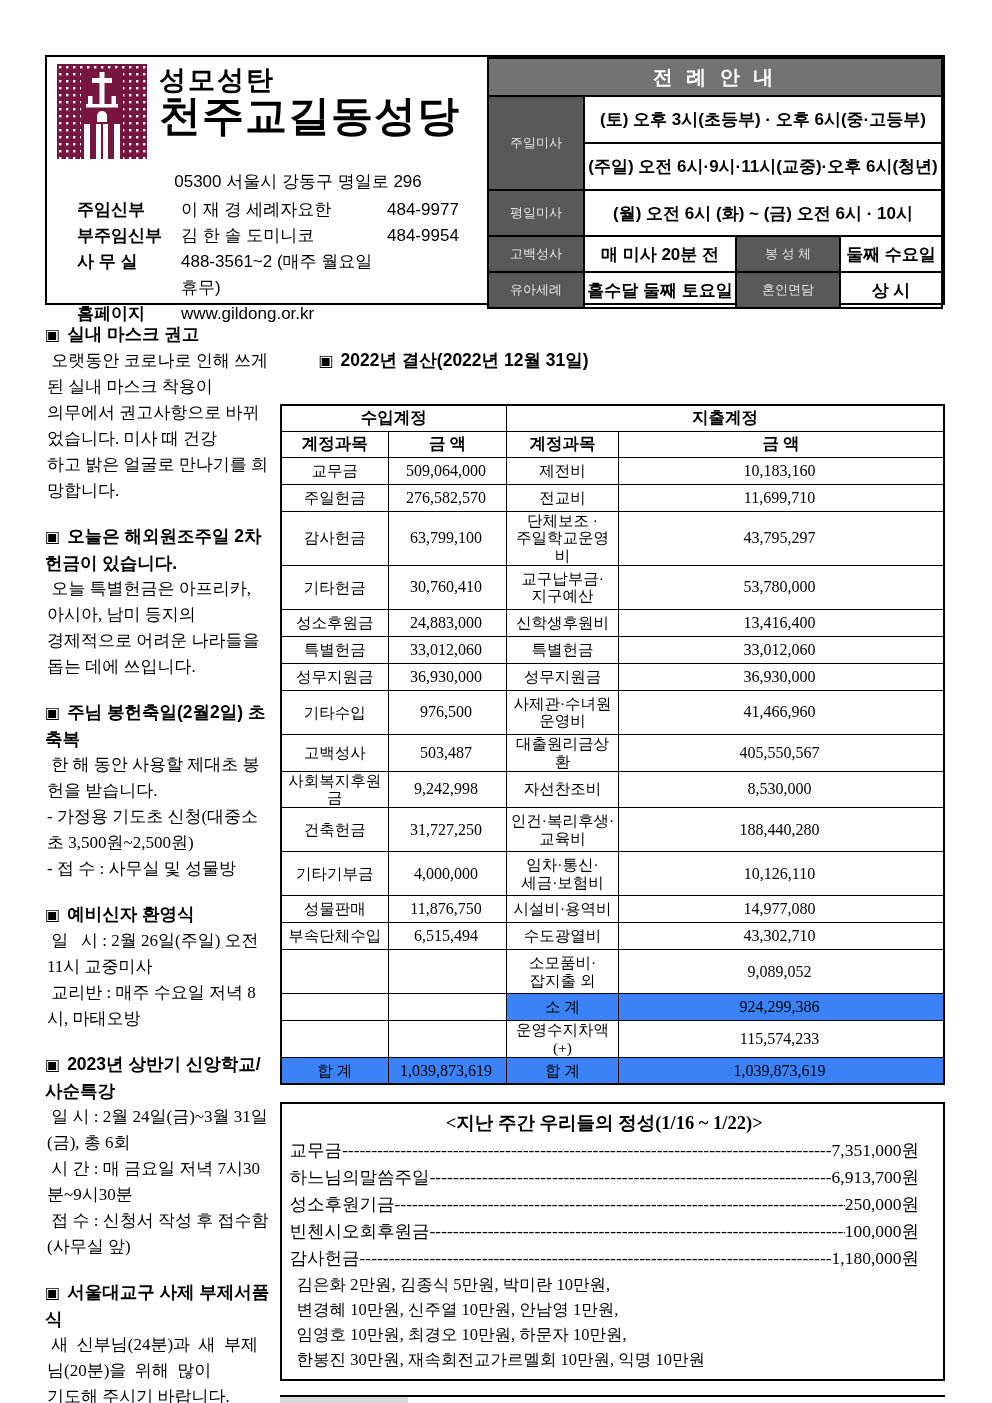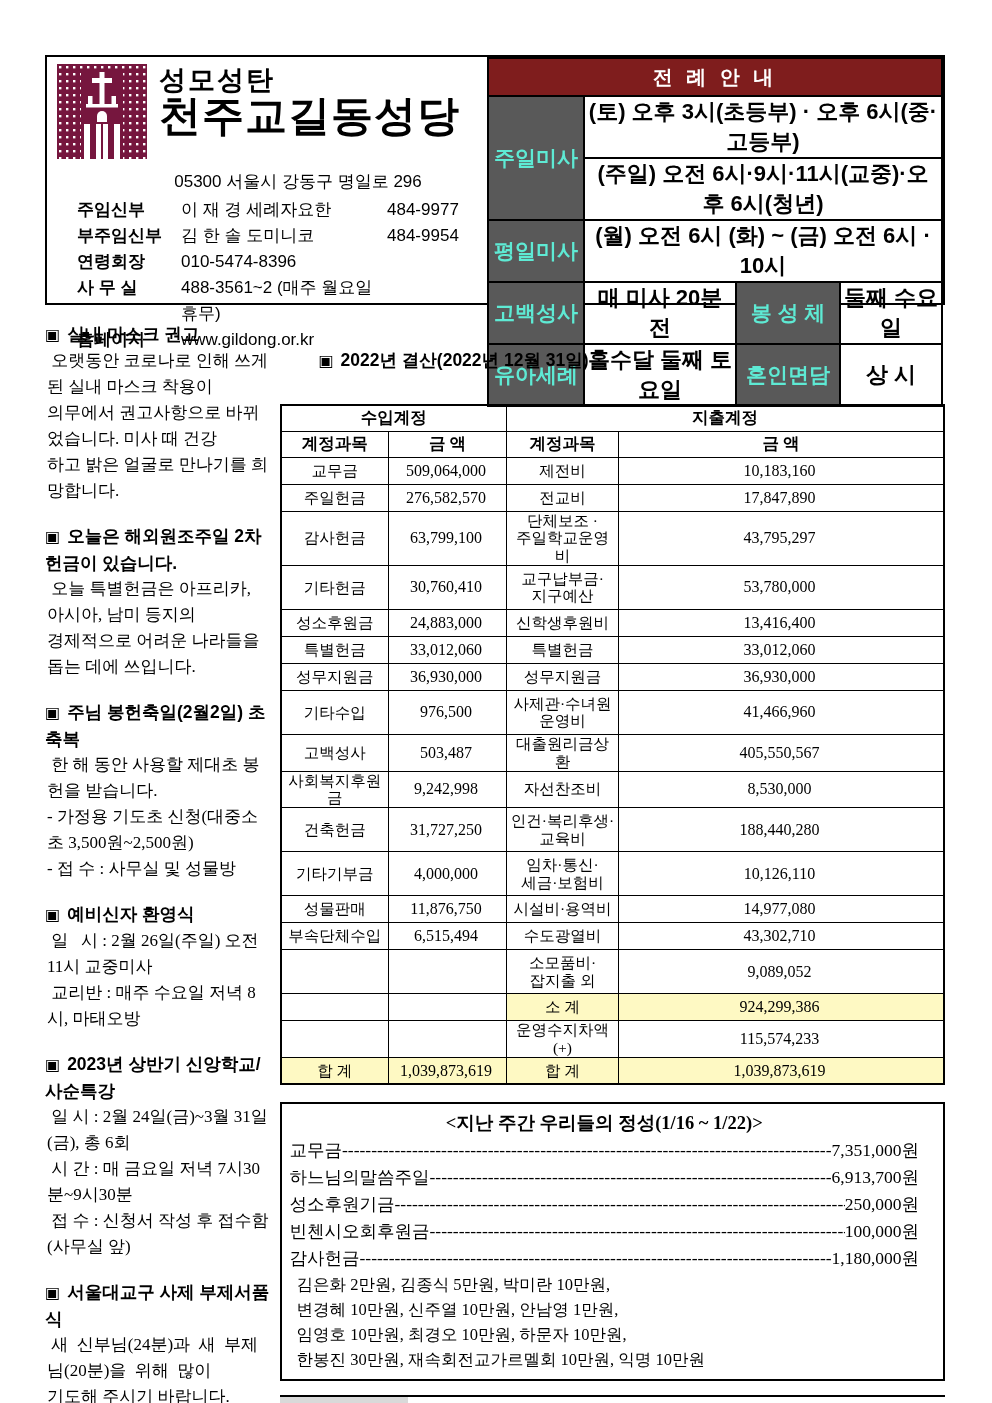--- a/index.html
+++ b/index.html
@@ -24,23 +24,23 @@
   .contact-row { display:grid; grid-template-columns:104px 1fr 92px; padding-left:20px;
                  font-family:"Liberation Sans","DejaVu Sans",sans-serif; font-size:17px; line-height:26px; }
   .contact-row .lab { font-weight:bold; }
   .contact-row .phone { text-align:left; }
 
   
   .liturgy-panel { flex:1; }
   table.liturgy { width:100%; height:100%; border-collapse:collapse; table-layout:fixed;
                   font-family:"Liberation Sans","DejaVu Sans",sans-serif; }
   table.liturgy td { border:2px solid #000; text-align:center; vertical-align:middle;
-                     font-size:22px; font-weight:600; padding:0 2px; }
-  table.liturgy td.dark { background:#595959; color:#5eead4; font-weight:bold; font-size:21px; }
-  table.liturgy td.hdr { background:#7f1d1d; color:#fff; font-weight:bold; font-size:20px; letter-spacing:4px;margin-top:16px; }
+                     font-size:17px; font-weight:600; padding:0 2px; }
+  table.liturgy td.dark { background:#595959; color:#e5e5e5; font-weight:normal; font-size:13px; }
+  table.liturgy td.hdr { background:#737373; color:#fff; font-weight:bold; font-size:20px; letter-spacing:4px;margin-top:16px; }
 
   
   .columns { display:flex; gap:10px; margin-top:16px; align-items:flex-start; }
   .col-left { width:447px; }
   .col-right { flex:1; }
 
   .section { margin-bottom:19px; }
   .sec-title { font-family:"Liberation Sans","DejaVu Sans",sans-serif; font-weight:bold;
                font-size:17.5px; line-height:26px; white-space:pre-wrap; }
   .sec-title .bullet { margin-right:7px; font-size:16px; }
@@ -49,21 +49,21 @@
   
   table.settle { width:100%; border-collapse:collapse; border:2.5px solid #000;
                  table-layout:fixed; margin-top:4px; }
   table.settle td, table.settle th { border:1.5px solid #000; text-align:center;
                  vertical-align:middle; padding:0 2px; font-weight:normal; }
   table.settle th { font-size:16.5px; font-weight:600; height:26px; }
   table.settle td.lbl { font-size:15.5px; line-height:1.15; }
   table.settle td.val { text-align:center; padding-right:5px; font-size:16px; }
   table.settle tr.single { height:27px; }
   table.settle tr.tall { height:44px; }
-  table.settle .shade { background:#fef9c3; }
+  table.settle .shade { background:#3b82f6; }
 
   
   .offer-box { border:2px solid #000; margin-top:17px; padding:5px 24px 7px 8px; }
   .offer-title { text-align:center; font-weight:bold; font-size:18.5px; line-height:28px; }
   .offer-row { display:flex; align-items:baseline; font-size:17.5px; line-height:27px; }
   .offer-row .leader { flex:1; overflow:hidden; white-space:nowrap; }
   .offer-row .amt { white-space:nowrap; }
   .donor-line { font-size:16.5px; line-height:25px; padding-left:7px; white-space:pre-wrap; }
 
   
@@ -117,25 +117,20 @@
             <span class="lab">주임신부</span>
             <span class="val">이 재 경 세례자요한</span>
             <span class="phone">484-9977</span>
           </div>
           <div class="contact-row">
             <span class="lab">부주임신부</span>
             <span class="val">김 한 솔 도미니코</span>
             <span class="phone">484-9954</span>
           </div>
           <div class="contact-row">
-            <span class="lab">연령회장</span>
-            <span class="val">010-5474-8396</span>
-            <span class="phone"></span>
-          </div>
-          <div class="contact-row">
             <span class="lab">사 무 실</span>
             <span class="val">488-3561~2 (매주 월요일 휴무)</span>
             <span class="phone"></span>
           </div>
           <div class="contact-row">
             <span class="lab">홈페이지</span>
             <span class="val">www.gildong.or.kr</span>
             <span class="phone"></span>
           </div>
         </div>
@@ -249,21 +244,21 @@
             <tr class="single">
               <td class="lbl">교무금</td>
               <td class="val">509,064,000</td>
               <td class="lbl">제전비</td>
               <td class="val">10,183,160</td>
             </tr>
             <tr class="single">
               <td class="lbl">주일헌금</td>
               <td class="val">276,582,570</td>
               <td class="lbl">전교비</td>
-              <td class="val">17,847,890</td>
+              <td class="val">11,699,710</td>
             </tr>
             <tr class="tall">
               <td class="lbl">감사헌금</td>
               <td class="val">63,799,100</td>
               <td class="lbl">단체보조 ·<br>주일학교운영비</td>
               <td class="val">43,795,297</td>
             </tr>
             <tr class="tall">
               <td class="lbl">기타헌금</td>
               <td class="val">30,760,410</td>

